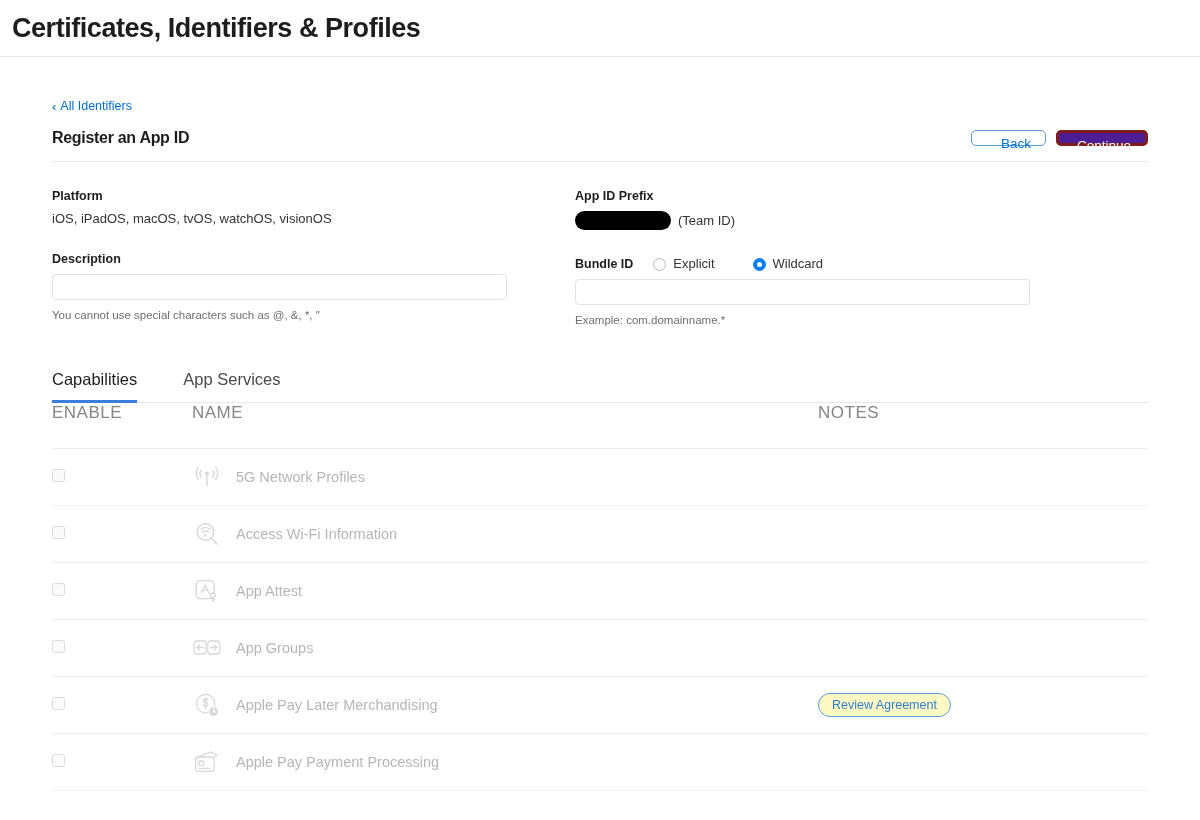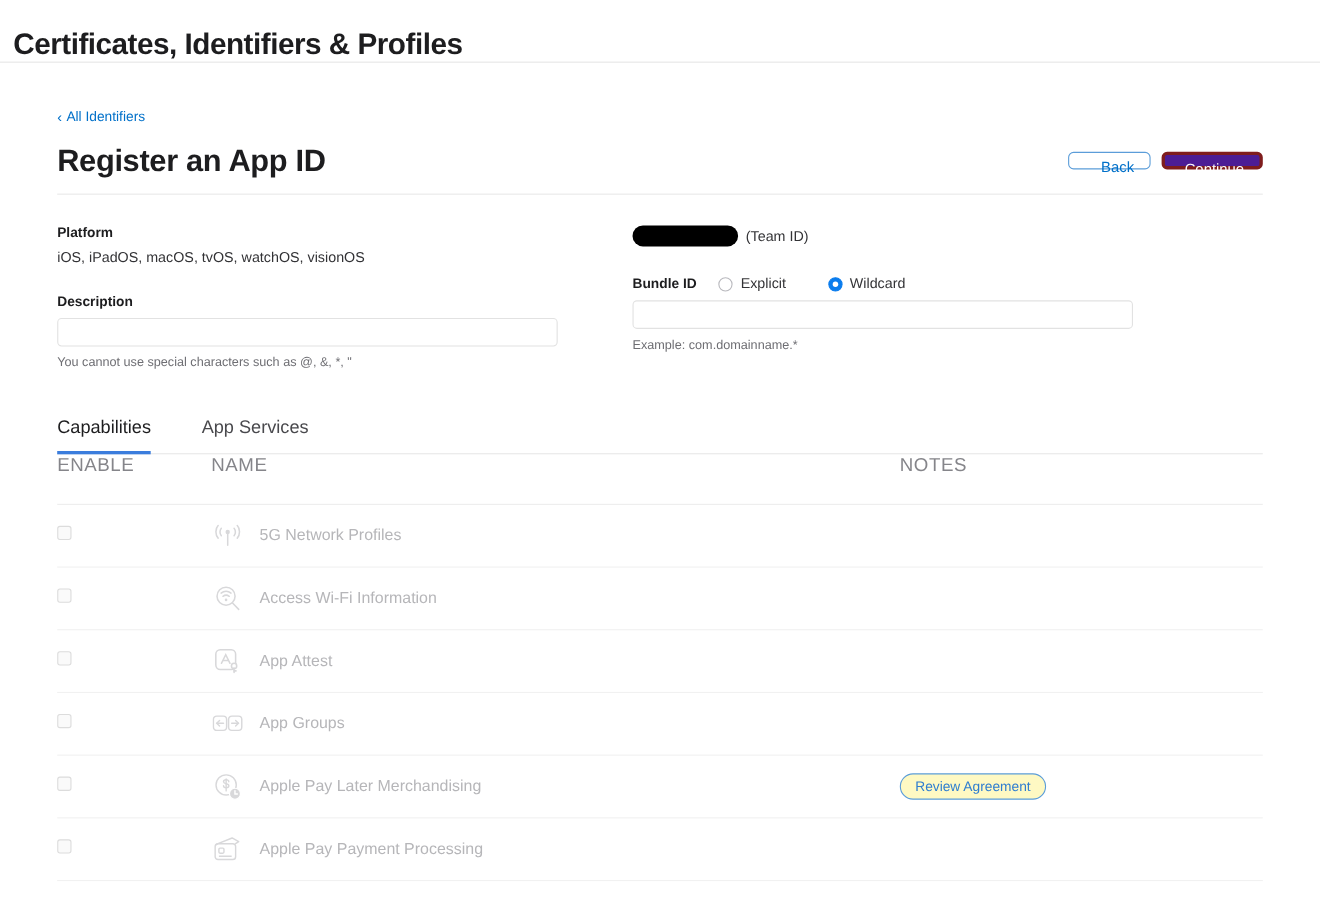--- a/index.html
+++ b/index.html
@@ -10,21 +10,21 @@
     font-family: "Liberation Sans", sans-serif;
     -webkit-font-smoothing: antialiased;
     overflow: hidden;
   }
 
   
   .page-header {
     height: 57px;
     border-bottom: 1px solid #e6e6e6;
     display: flex;
-    align-items: flex-end;
+    align-items: center;
     padding-left: 12px;
   }
   .page-header h1 {
     margin: 0;
     font-size: 27px;
     font-weight: 700;
     letter-spacing: -0.45px;
     color: #1d1d1f;
   }
 
@@ -46,21 +46,21 @@
   .title-row {
     margin-top: 14px;
     display: flex;
     align-items: center;
     justify-content: space-between;
     padding-bottom: 14px;
     border-bottom: 1px solid #e8e8e8;
   }
   .title-row h2 {
     margin: 0;
-    font-size: 28px;
+    font-size: 16px;
     font-weight: 700;
     letter-spacing: -0.3px;
     color: #1d1d1f;
   }
   .btn-group { display: flex; gap: 10px; align-items: center; }
   .btn {
     font-family: "Liberation Sans", sans-serif;
     font-size: 13.5px;
     border-radius: 5px;
     padding: 0 14px;
@@ -276,20 +276,21 @@
       <div class="field-value">iOS, iPadOS, macOS, tvOS, watchOS, visionOS</div>
 
       <div class="spacer-32"></div>
 
       <div class="field-label">Description</div>
       <input class="txt-input" type="text" value="" style="">
       <div class="hint">You cannot use special characters such as @, &amp;, *, "</div>
     </div>
 
     <div>
+      <div class="field-label">App ID Prefix</div>
       <div class="prefix-row">
         <span class="redaction"></span>
         <span class="team-id">(Team ID)</span>
       </div>
 
       <div class="spacer-32"></div>
 
       <div class="bundle-row">
         <span class="bundle-label">Bundle ID</span>
         <label class="radio-opt first">

